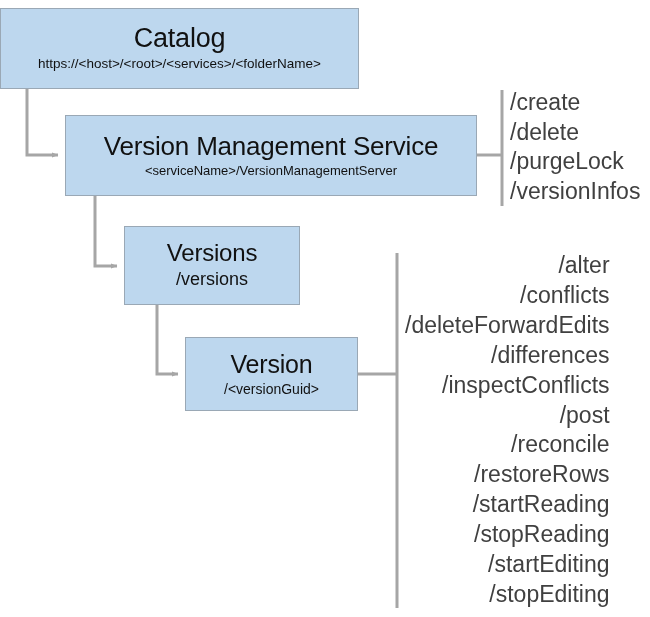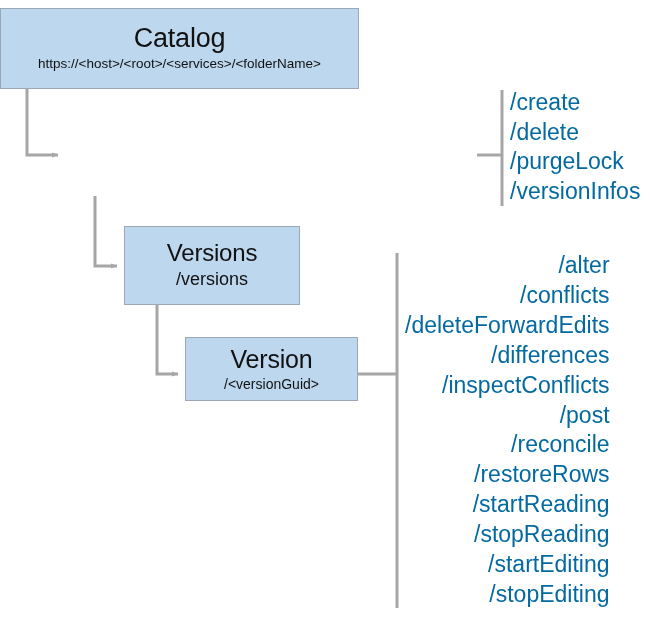--- a/index.html
+++ b/index.html
@@ -70,30 +70,30 @@
     top: 226px;
     width: 176px;
     height: 79px;
   }
   #node-versions .node-title { font-size: 24px; }
   #node-versions .node-sub { font-size: 18px; }
   #node-version {
     left: 185px;
     top: 337px;
     width: 173px;
-    height: 64px;
+    height: 74px;
   }
   #node-version .node-title { font-size: 25px; }
   #node-version .node-sub { font-size: 14px; }
 
   .op-list {
     position: absolute;
     display: flex;
     flex-direction: column;
-    color: #0369a1;
+    color: #404040;
     z-index: 2;
   }
   .op-item {
     font-size: 23px;
     line-height: 29.6px;
     white-space: nowrap;
   }
   #ops-vms {
     left: 510px;
     top: 88px;
@@ -140,20 +140,24 @@
       <path d="M 358 374 L 397 374" fill="none" stroke="#a6a6a6" stroke-width="3"></path>
       <path d="M 397 253 L 397 608" fill="none" stroke="#a6a6a6" stroke-width="3"></path>
     </g>
   </svg>
 
   <div class="node" id="node-catalog">
     <div class="node-title">Catalog</div>
     <div class="node-sub">https://&lt;host&gt;/&lt;root&gt;/&lt;services&gt;/&lt;folderName&gt;</div>
   </div>
 
+  <div class="node" id="node-vms">
+    <div class="node-title">Version Management Service</div>
+    <div class="node-sub">&lt;serviceName&gt;/VersionManagementServer</div>
+  </div>
 
   <div class="node" id="node-versions">
     <div class="node-title">Versions</div>
     <div class="node-sub">/versions</div>
   </div>
 
   <div class="node" id="node-version">
     <div class="node-title">Version</div>
     <div class="node-sub">/&lt;versionGuid&gt;</div>
   </div>

